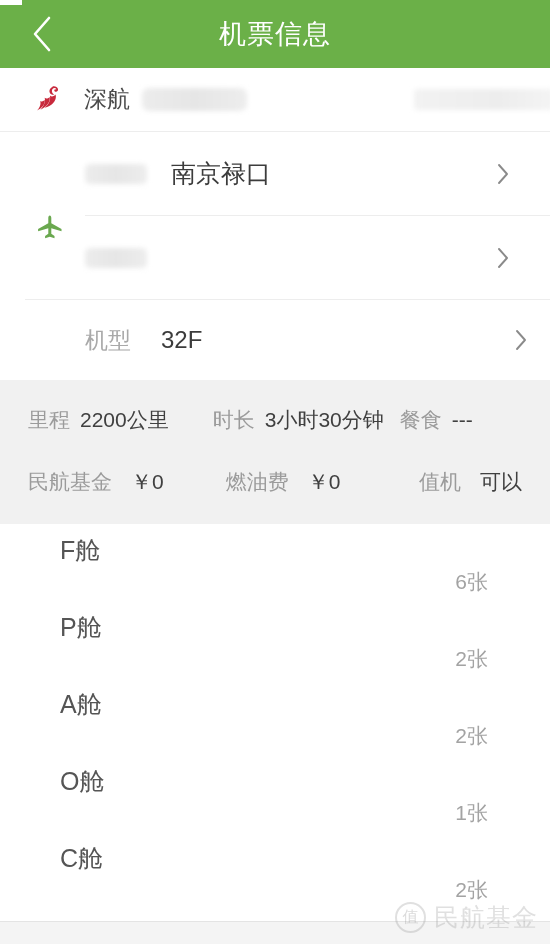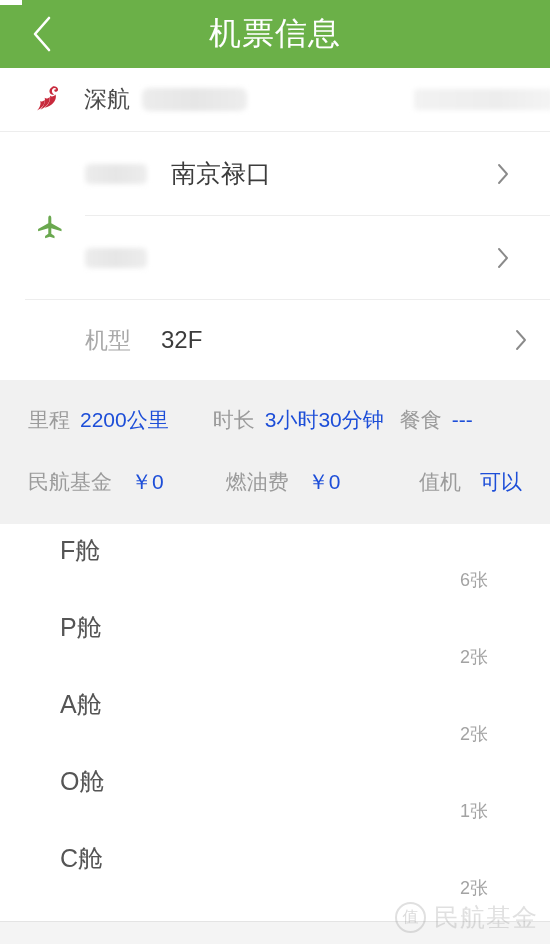--- a/index.html
+++ b/index.html
@@ -41,21 +41,21 @@
     width: 40px;
     height: 46px;
     display: flex;
     align-items: center;
     justify-content: center;
     cursor: pointer;
   }
   .back-btn svg { display: block; }
   .header-title {
     color: #ffffff;
-    font-size: 32px;
+    font-size: 27px;
     letter-spacing: 1px;
     font-weight: 400;
     user-select: none;
     font-family: Liberation Serif, serif;
   }
 
   
   .airline-row {
     position: relative;
     height: 63px;
@@ -171,21 +171,21 @@
     font-size: 21px;
   }
   .info-line {
     display: flex;
     align-items: center;
     padding: 0 28px;
     white-space: nowrap;
   }
   .info-line + .info-line { margin-top: 34px; gap: 9px; }
   .info-key { color: #9b9b9b; }
-  .info-val { color: #1d4ed8; margin-left: 10px; }
+  .info-val { color: #404040; margin-left: 10px; }
   .spacer-md { flex: 0 0 44px; }
   .spacer-sm { flex: 0 0 16px; }
   .spacer-auto { flex: 1 1 auto; }
 
   
   .cabin-list {
     position: relative;
     background: #ffffff;
   }
   .cabin-row {
@@ -197,21 +197,21 @@
     position: absolute;
     left: 60px;
     top: 10px;
     font-size: 25px;
     color: #555555;
   }
   .cabin-count {
     position: absolute;
     right: 62px;
     top: 44px;
-    font-size: 18px;
+    font-size: 21px;
     color: #a3a3a3;
   }
   .bottom-rule {
     position: absolute;
     left: 0;
     right: 0;
     bottom: 0;
     height: 1px;
     background: #e4e4e4;
   }

